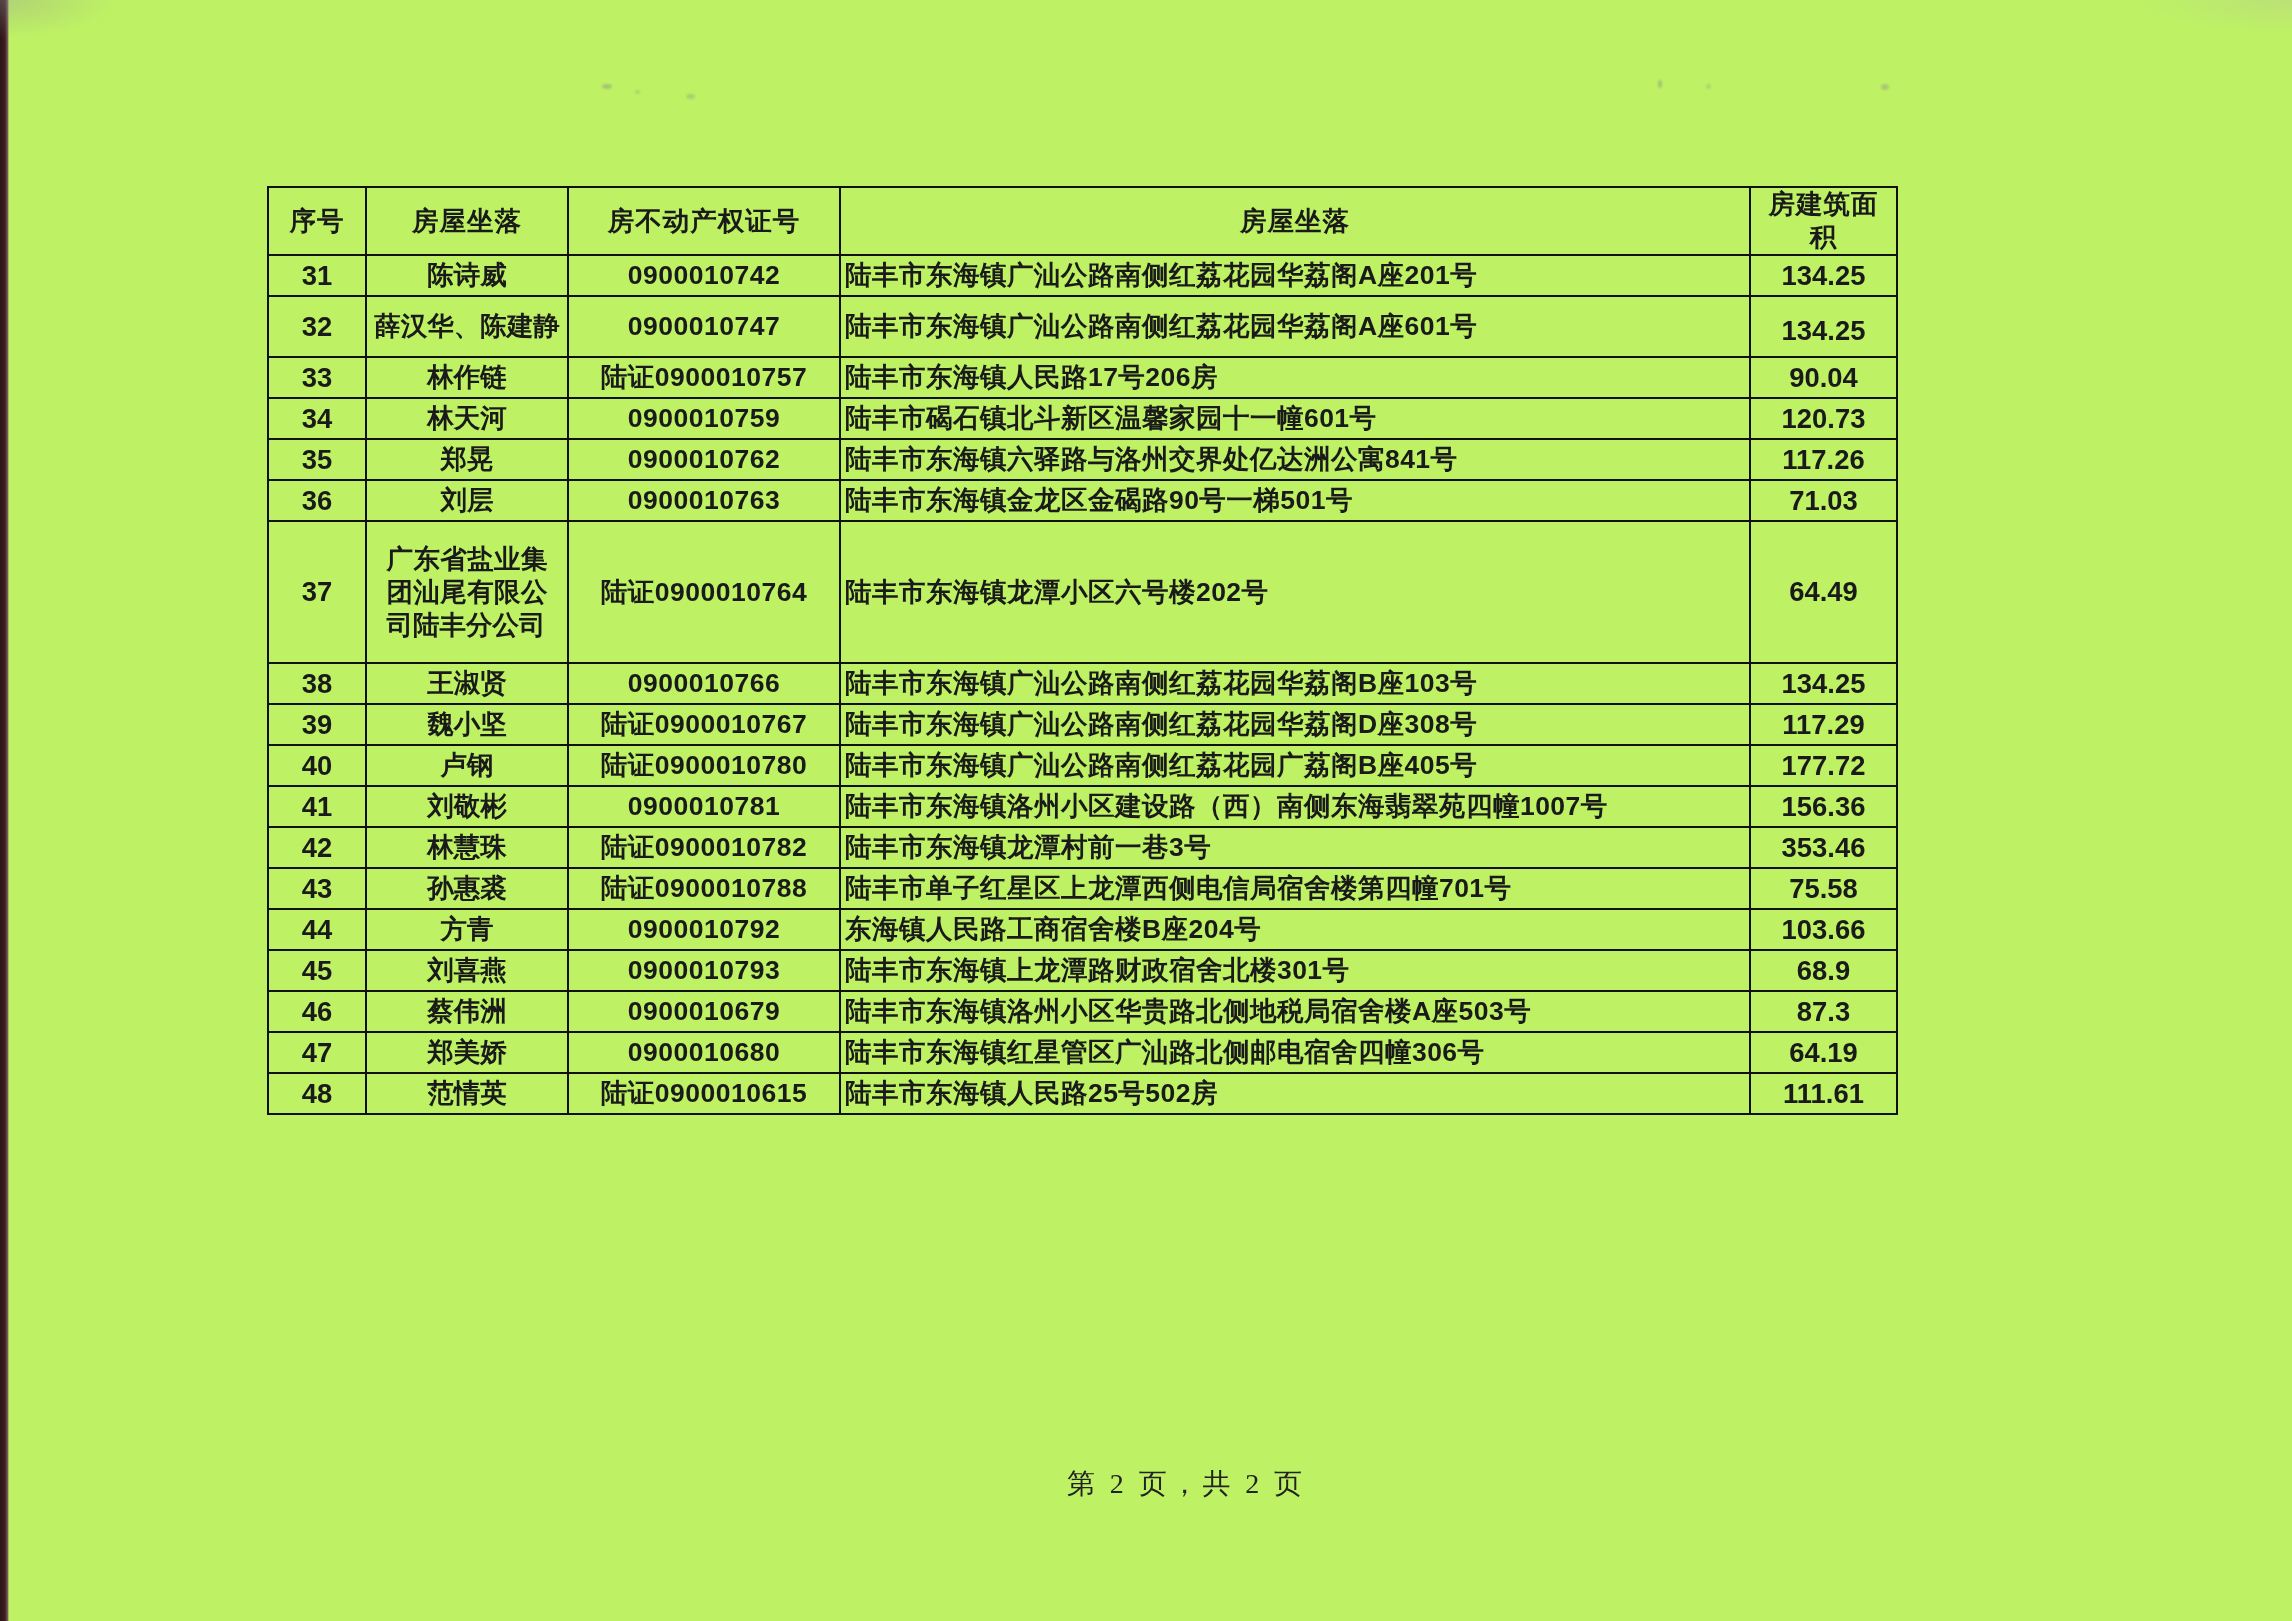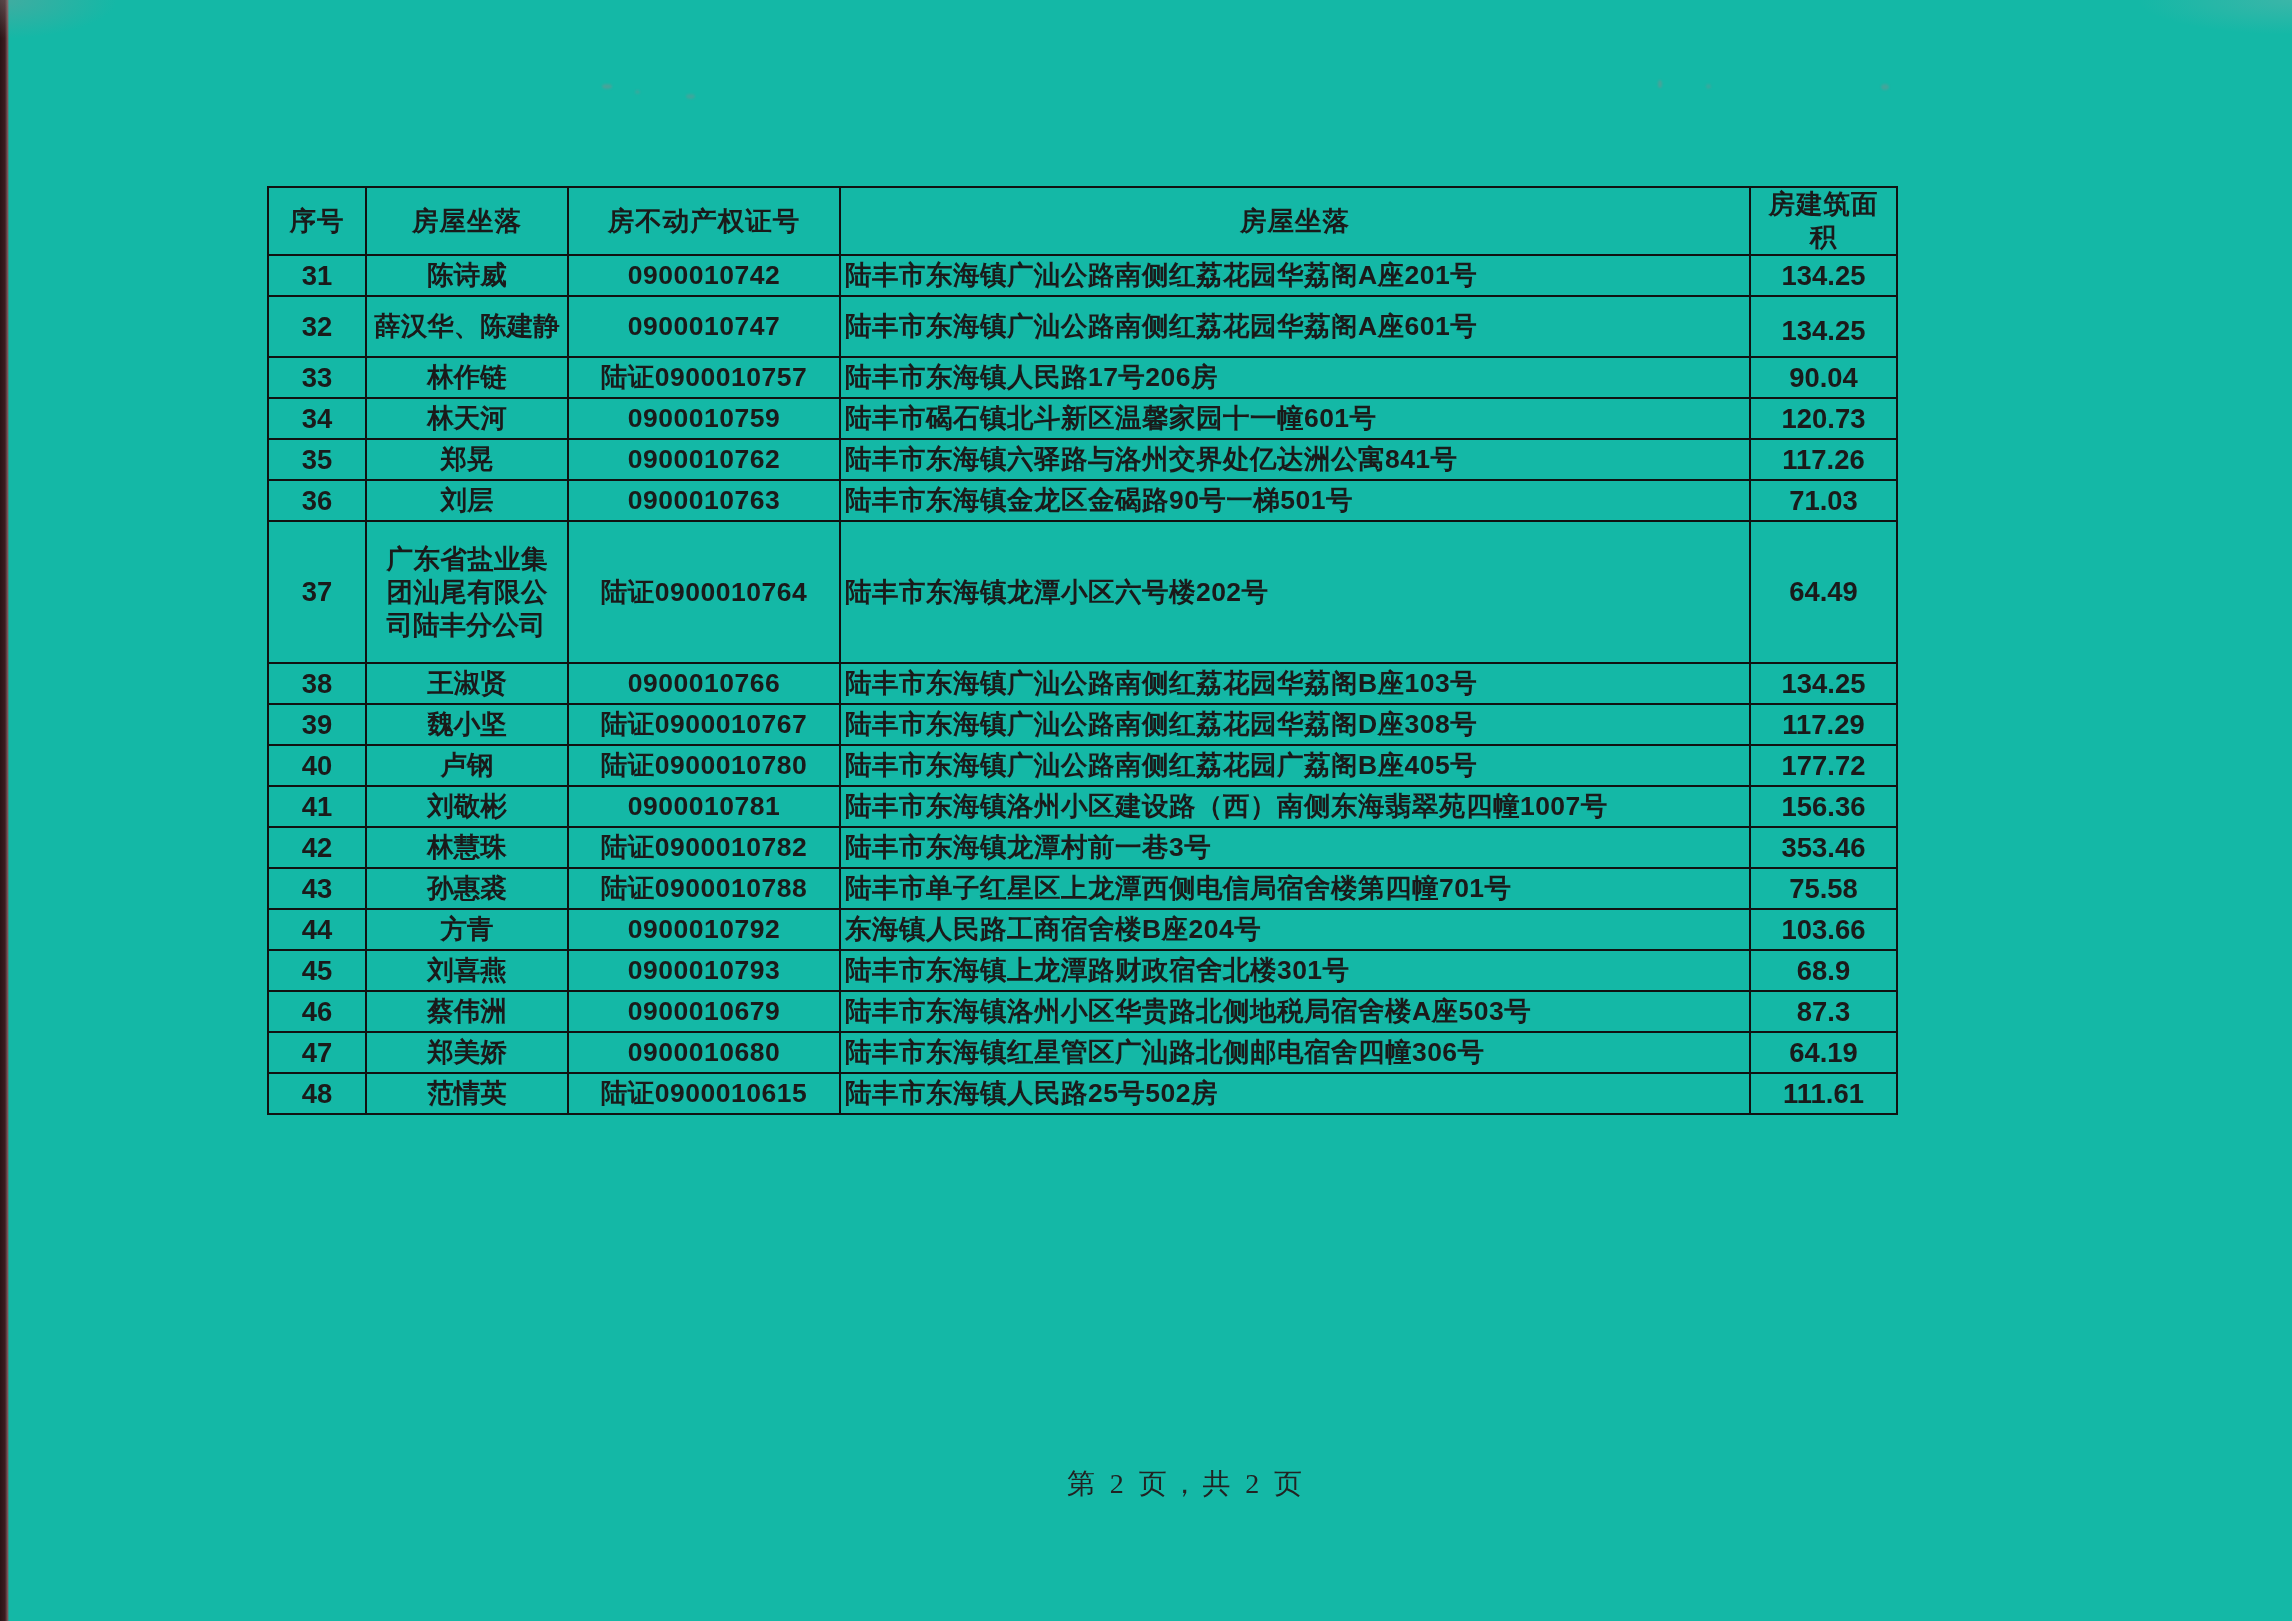--- a/index.html
+++ b/index.html
@@ -1,19 +1,19 @@
 <!DOCTYPE html>
 <html lang="zh"><head>
 <meta charset="utf-8">
 <style>
   html,body{margin:0;padding:0;background:#ffffff;}
   .page{
     position:relative;
     width:2293px;height:1621px;
-    background:#14b8a6;
+    background:#bef264;
     overflow:hidden;
     font-family:"Liberation Sans", sans-serif;
     color:#1a1a1a;
   }
   
   .edge-strip{
     position:absolute;left:0;top:0;width:8.8px;height:1621px;
     background:linear-gradient(90deg,#2a1416 0%,#3c1d20 55%,#7a5a5c 85%,rgba(255,255,255,0) 100%);
   }
   

